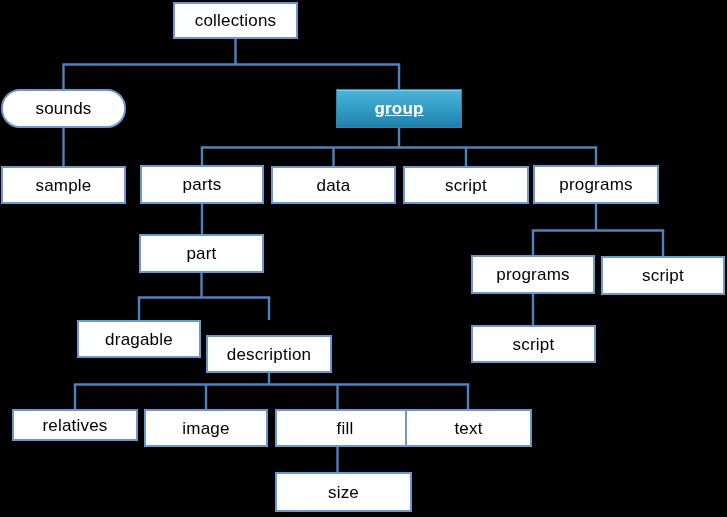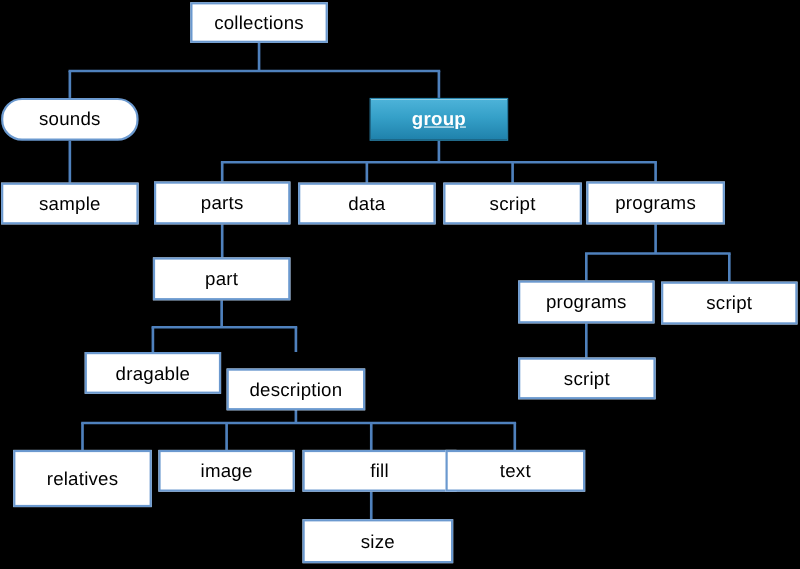--- a/index.html
+++ b/index.html
@@ -119,21 +119,21 @@
     </div>
     <div class="node" style="left: 77px; top: 320px; width: 124px; height: 38px;">
       <span>dragable</span>
     </div>
     <div class="node" style="left: 206px; top: 335px; width: 126px; height: 38px;">
       <span>description</span>
     </div>
     <div class="node" style="left: 471px; top: 325px; width: 125px; height: 38px;">
       <span>script</span>
     </div>
-    <div class="node" style="left: 12px; top: 409px; width: 126px; height: 52px;">
+    <div class="node" style="left: 12px; top: 409px; width: 126px; height: 32px;">
       <span>relatives</span>
     </div>
     <div class="node" style="left: 144px; top: 409px; width: 124px; height: 38px;">
       <span>image</span>
     </div>
     <div class="node" style="left: 275px; top: 409px; width: 140px; height: 38px;">
       <span>fill</span>
     </div>
     <div class="node" style="left: 405px; top: 409px; width: 127px; height: 38px;">
       <span>text</span>

